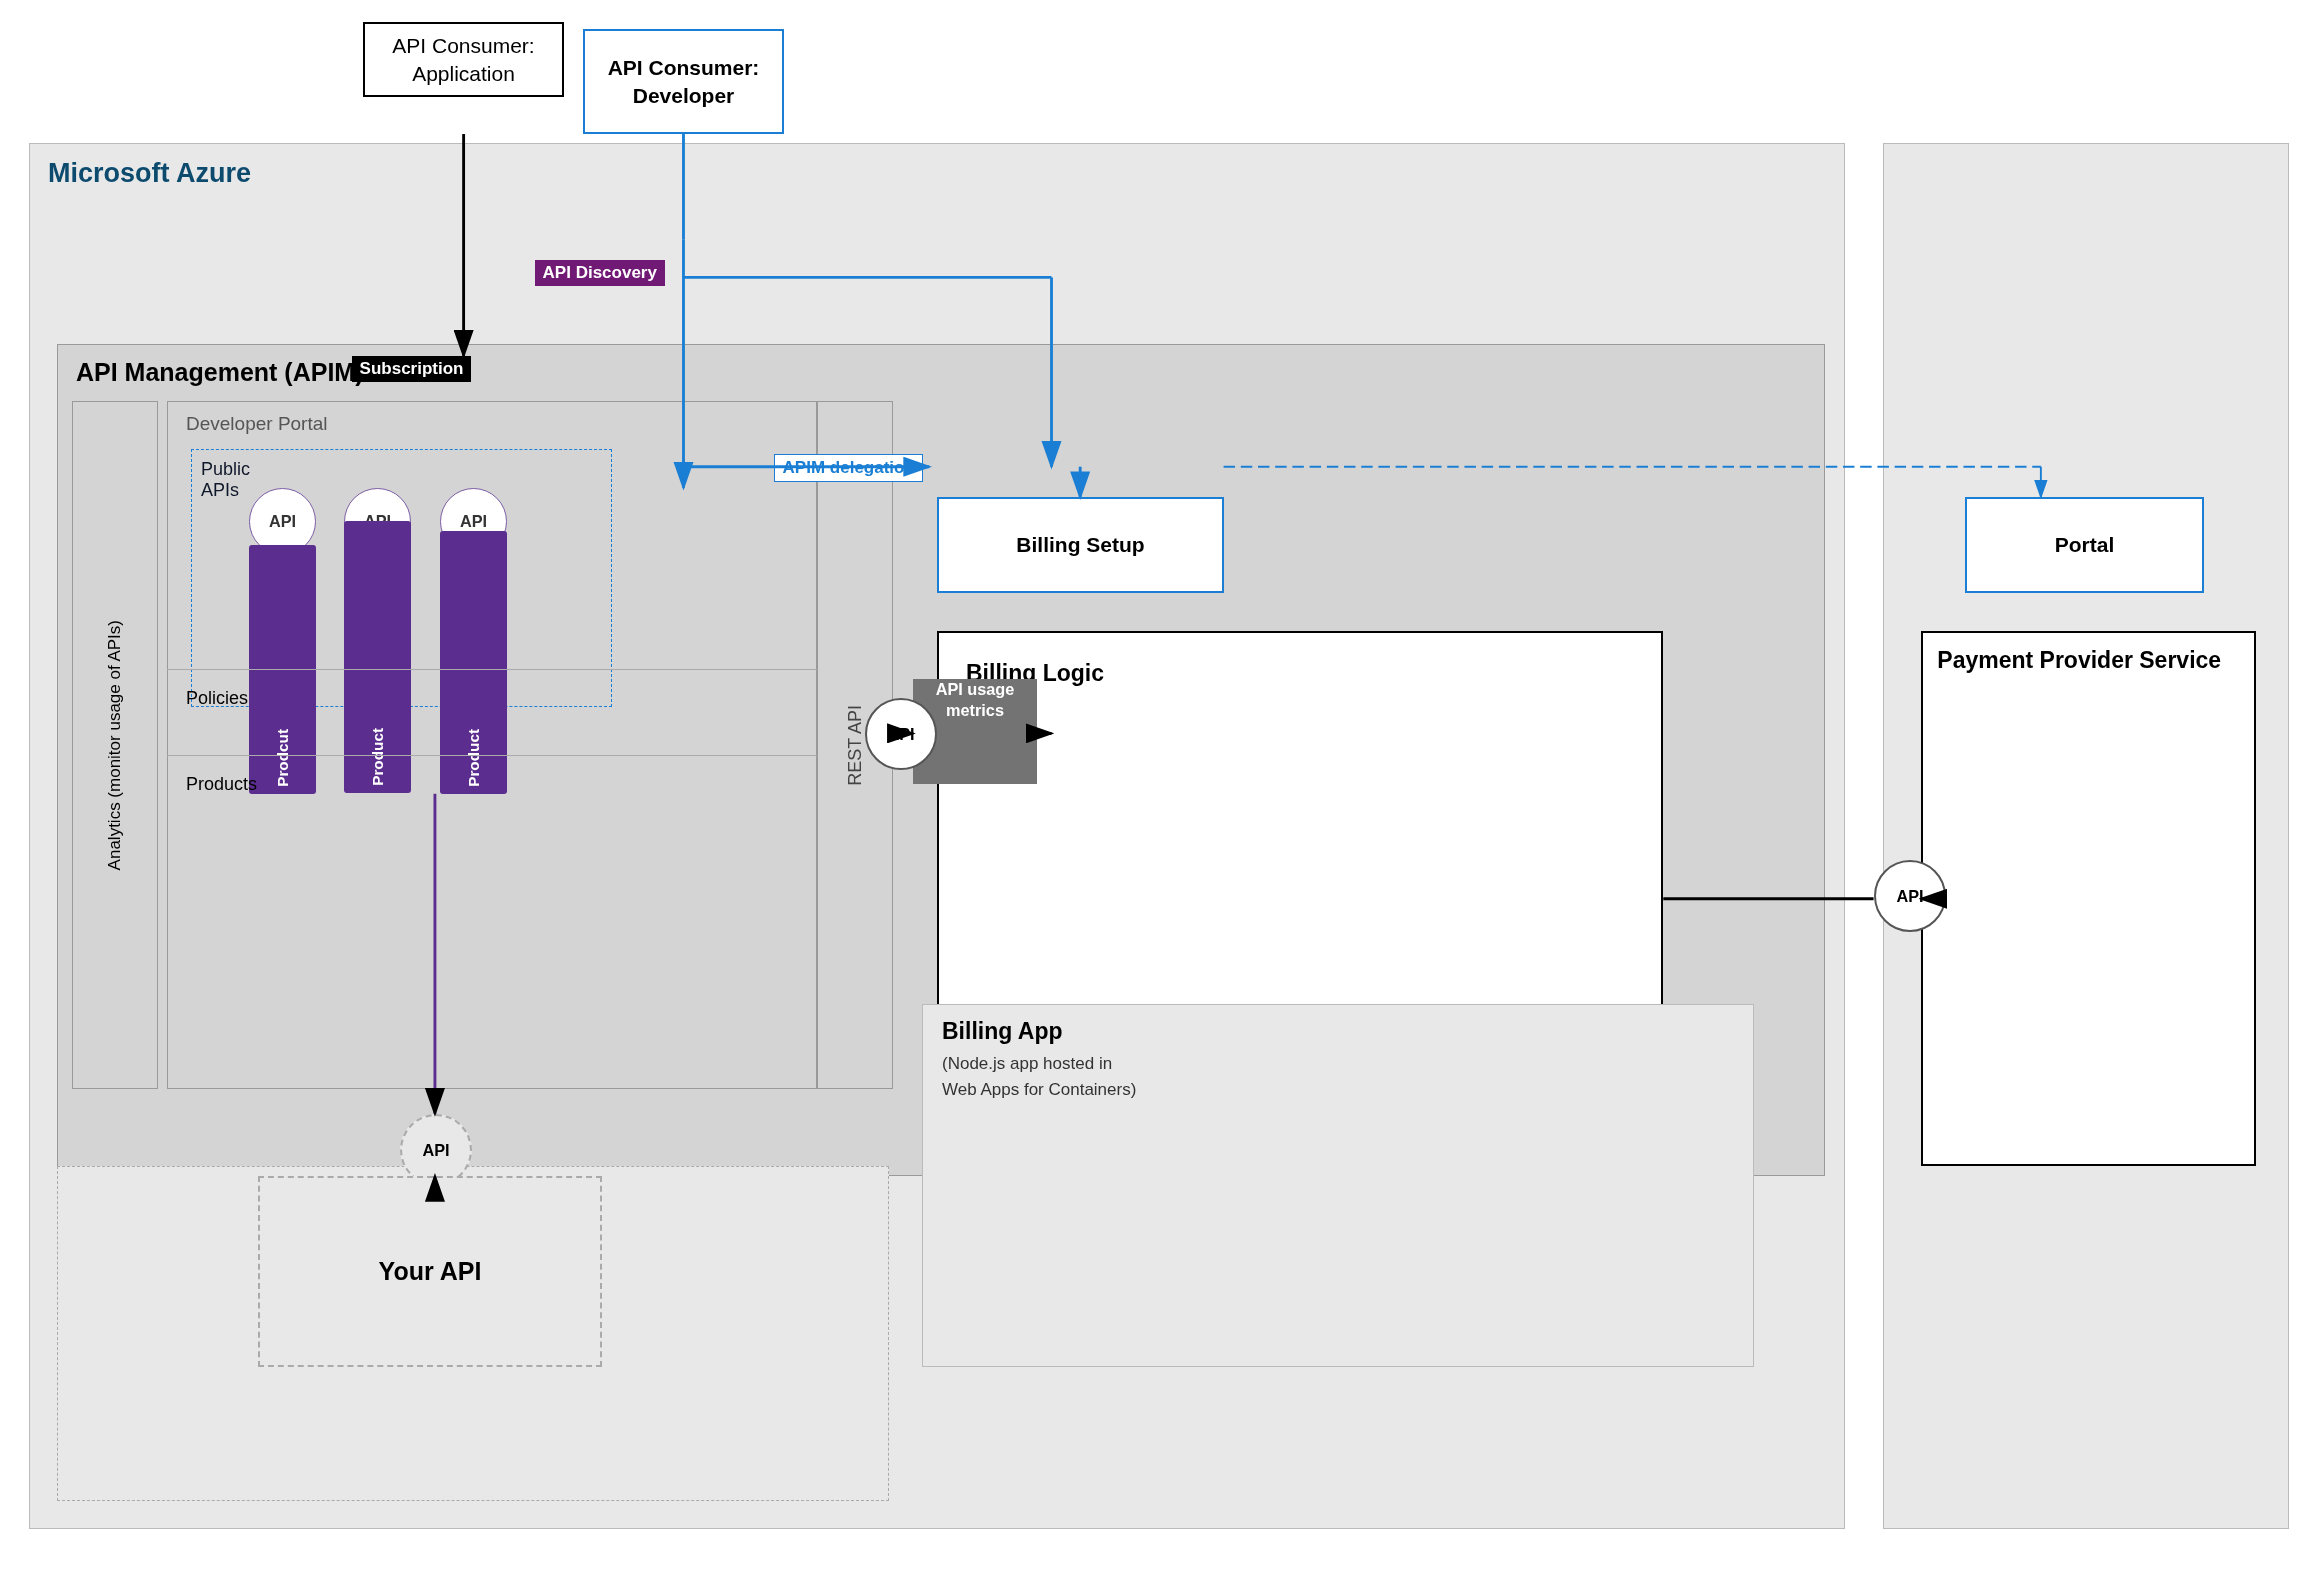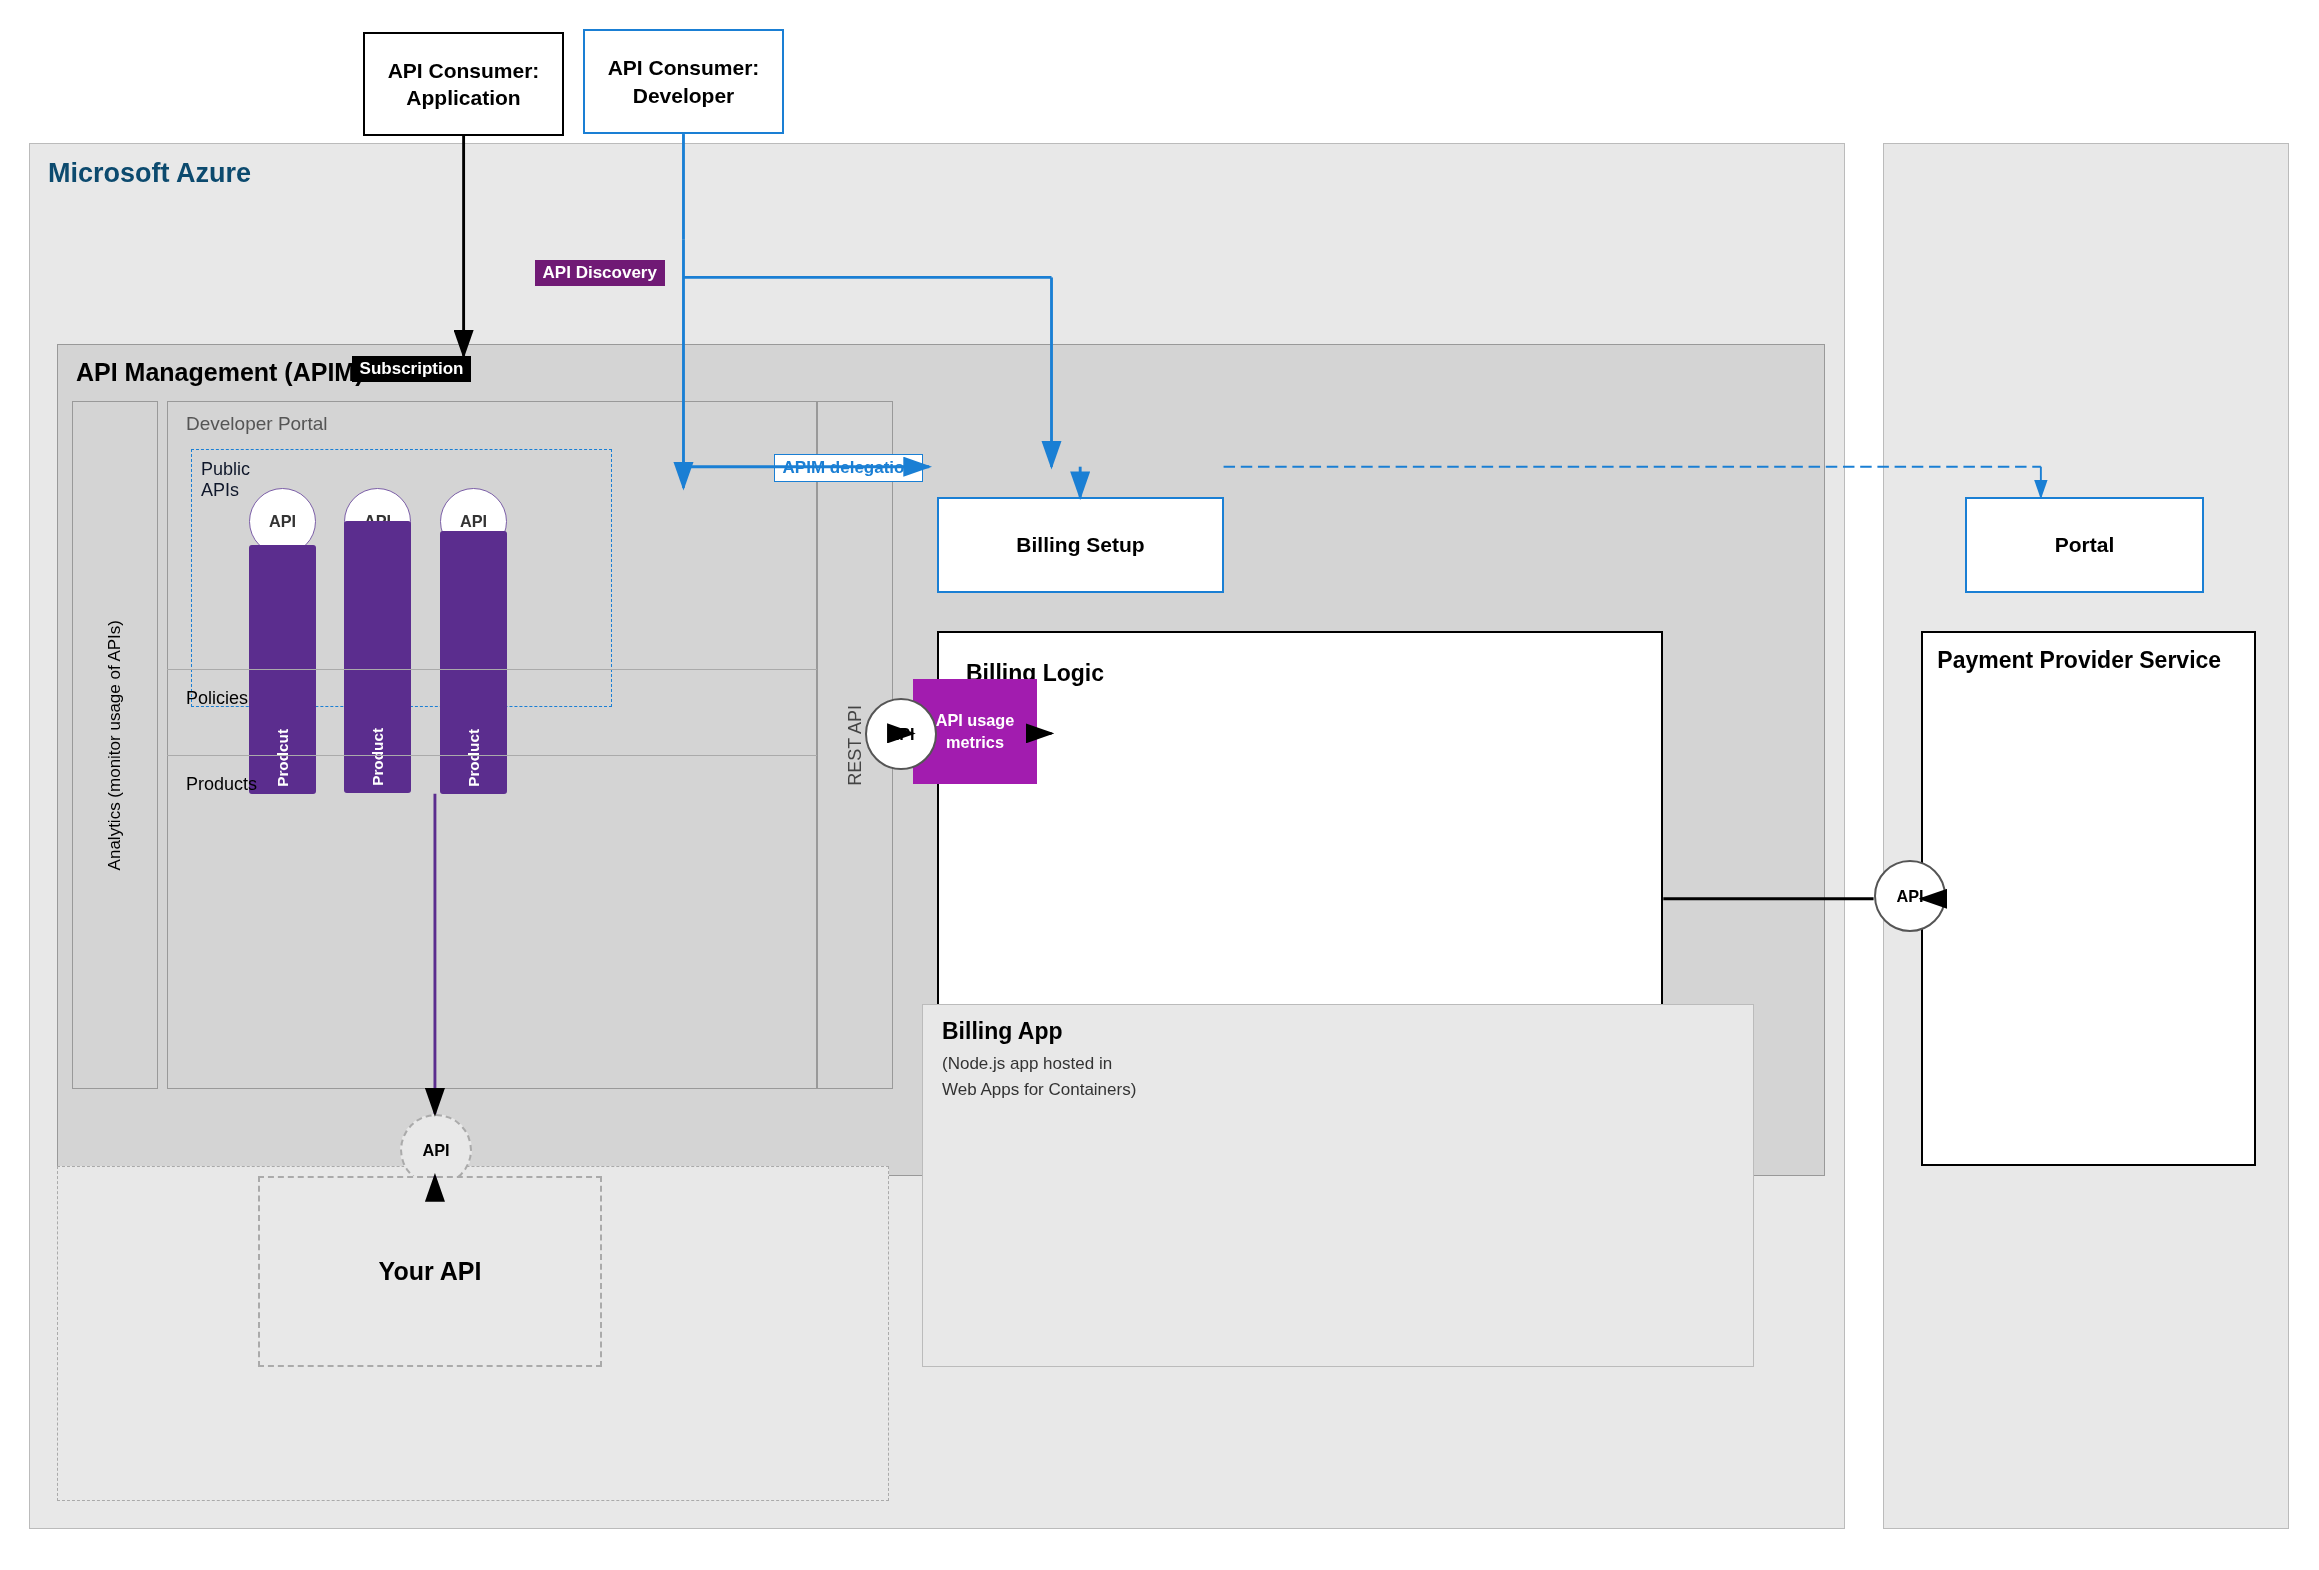--- a/index.html
+++ b/index.html
@@ -17,31 +17,31 @@
       height: 1571px;
       position: relative;
       background: #fff;
       padding: 29px;
     }
 
     
     .consumer-app {
       position: absolute;
       left: 363px;
-      top: 32px;
+      top: 22px;
       width: 201px;
-      height: 104px;
+      height: 75px;
       border: 2.9px solid #000;
       background: #fff;
       display: flex;
       align-items: center;
       justify-content: center;
       text-align: center;
       font-size: 21px;
-      font-weight: bold;
+      font-weight: normal;
       line-height: 1.3;
     }
 
     .consumer-dev {
       position: absolute;
       left: 583px;
       top: 29px;
       width: 201px;
       height: 105px;
       border: 2.9px solid #1a7fd4;
@@ -325,24 +325,23 @@
       font-weight: bold;
     }
 
     
     .api-metrics-box {
       position: absolute;
       left: 913px;
       top: 679px;
       width: 124px;
       height: 105px;
-      background: #a21caf;
+      background: #737373;
       color: #fff;
       display: flex;
-      align-items: center;
       justify-content: center;
       text-align: center;
       font-size: 16.3px;
       font-weight: bold;
       line-height: 1.3;
     }
 
     
     .api-circle-med {
       position: absolute;

